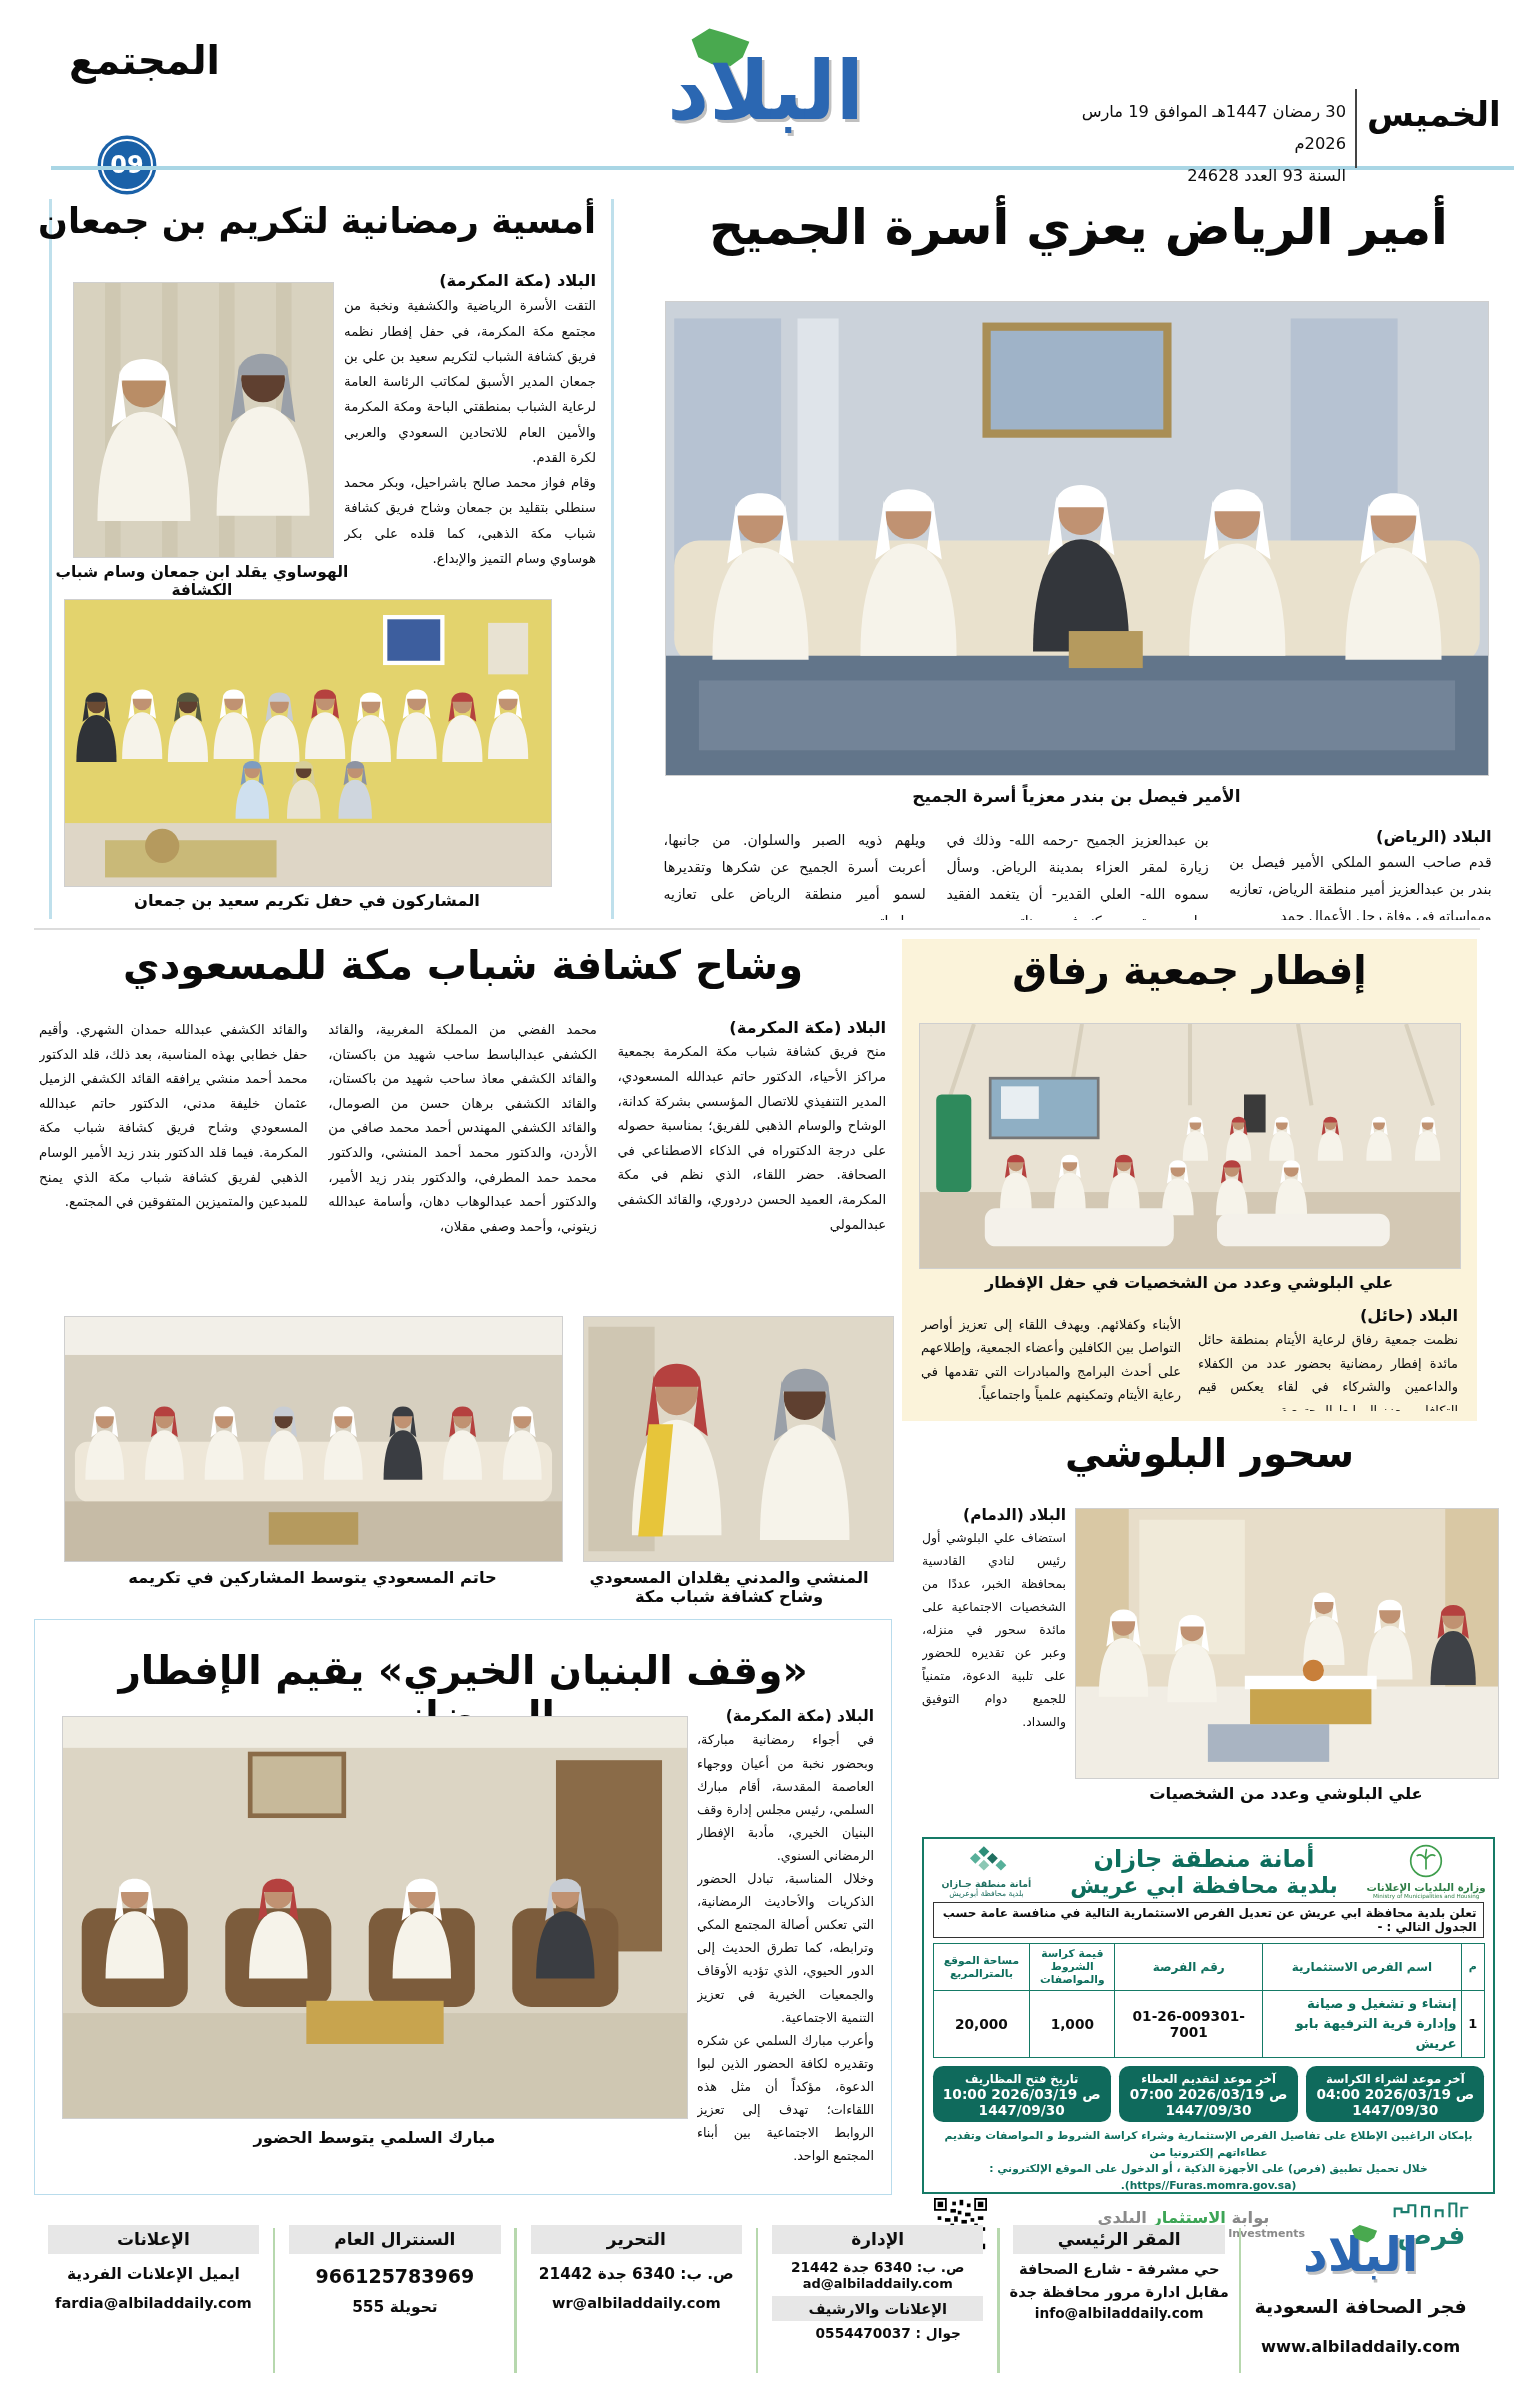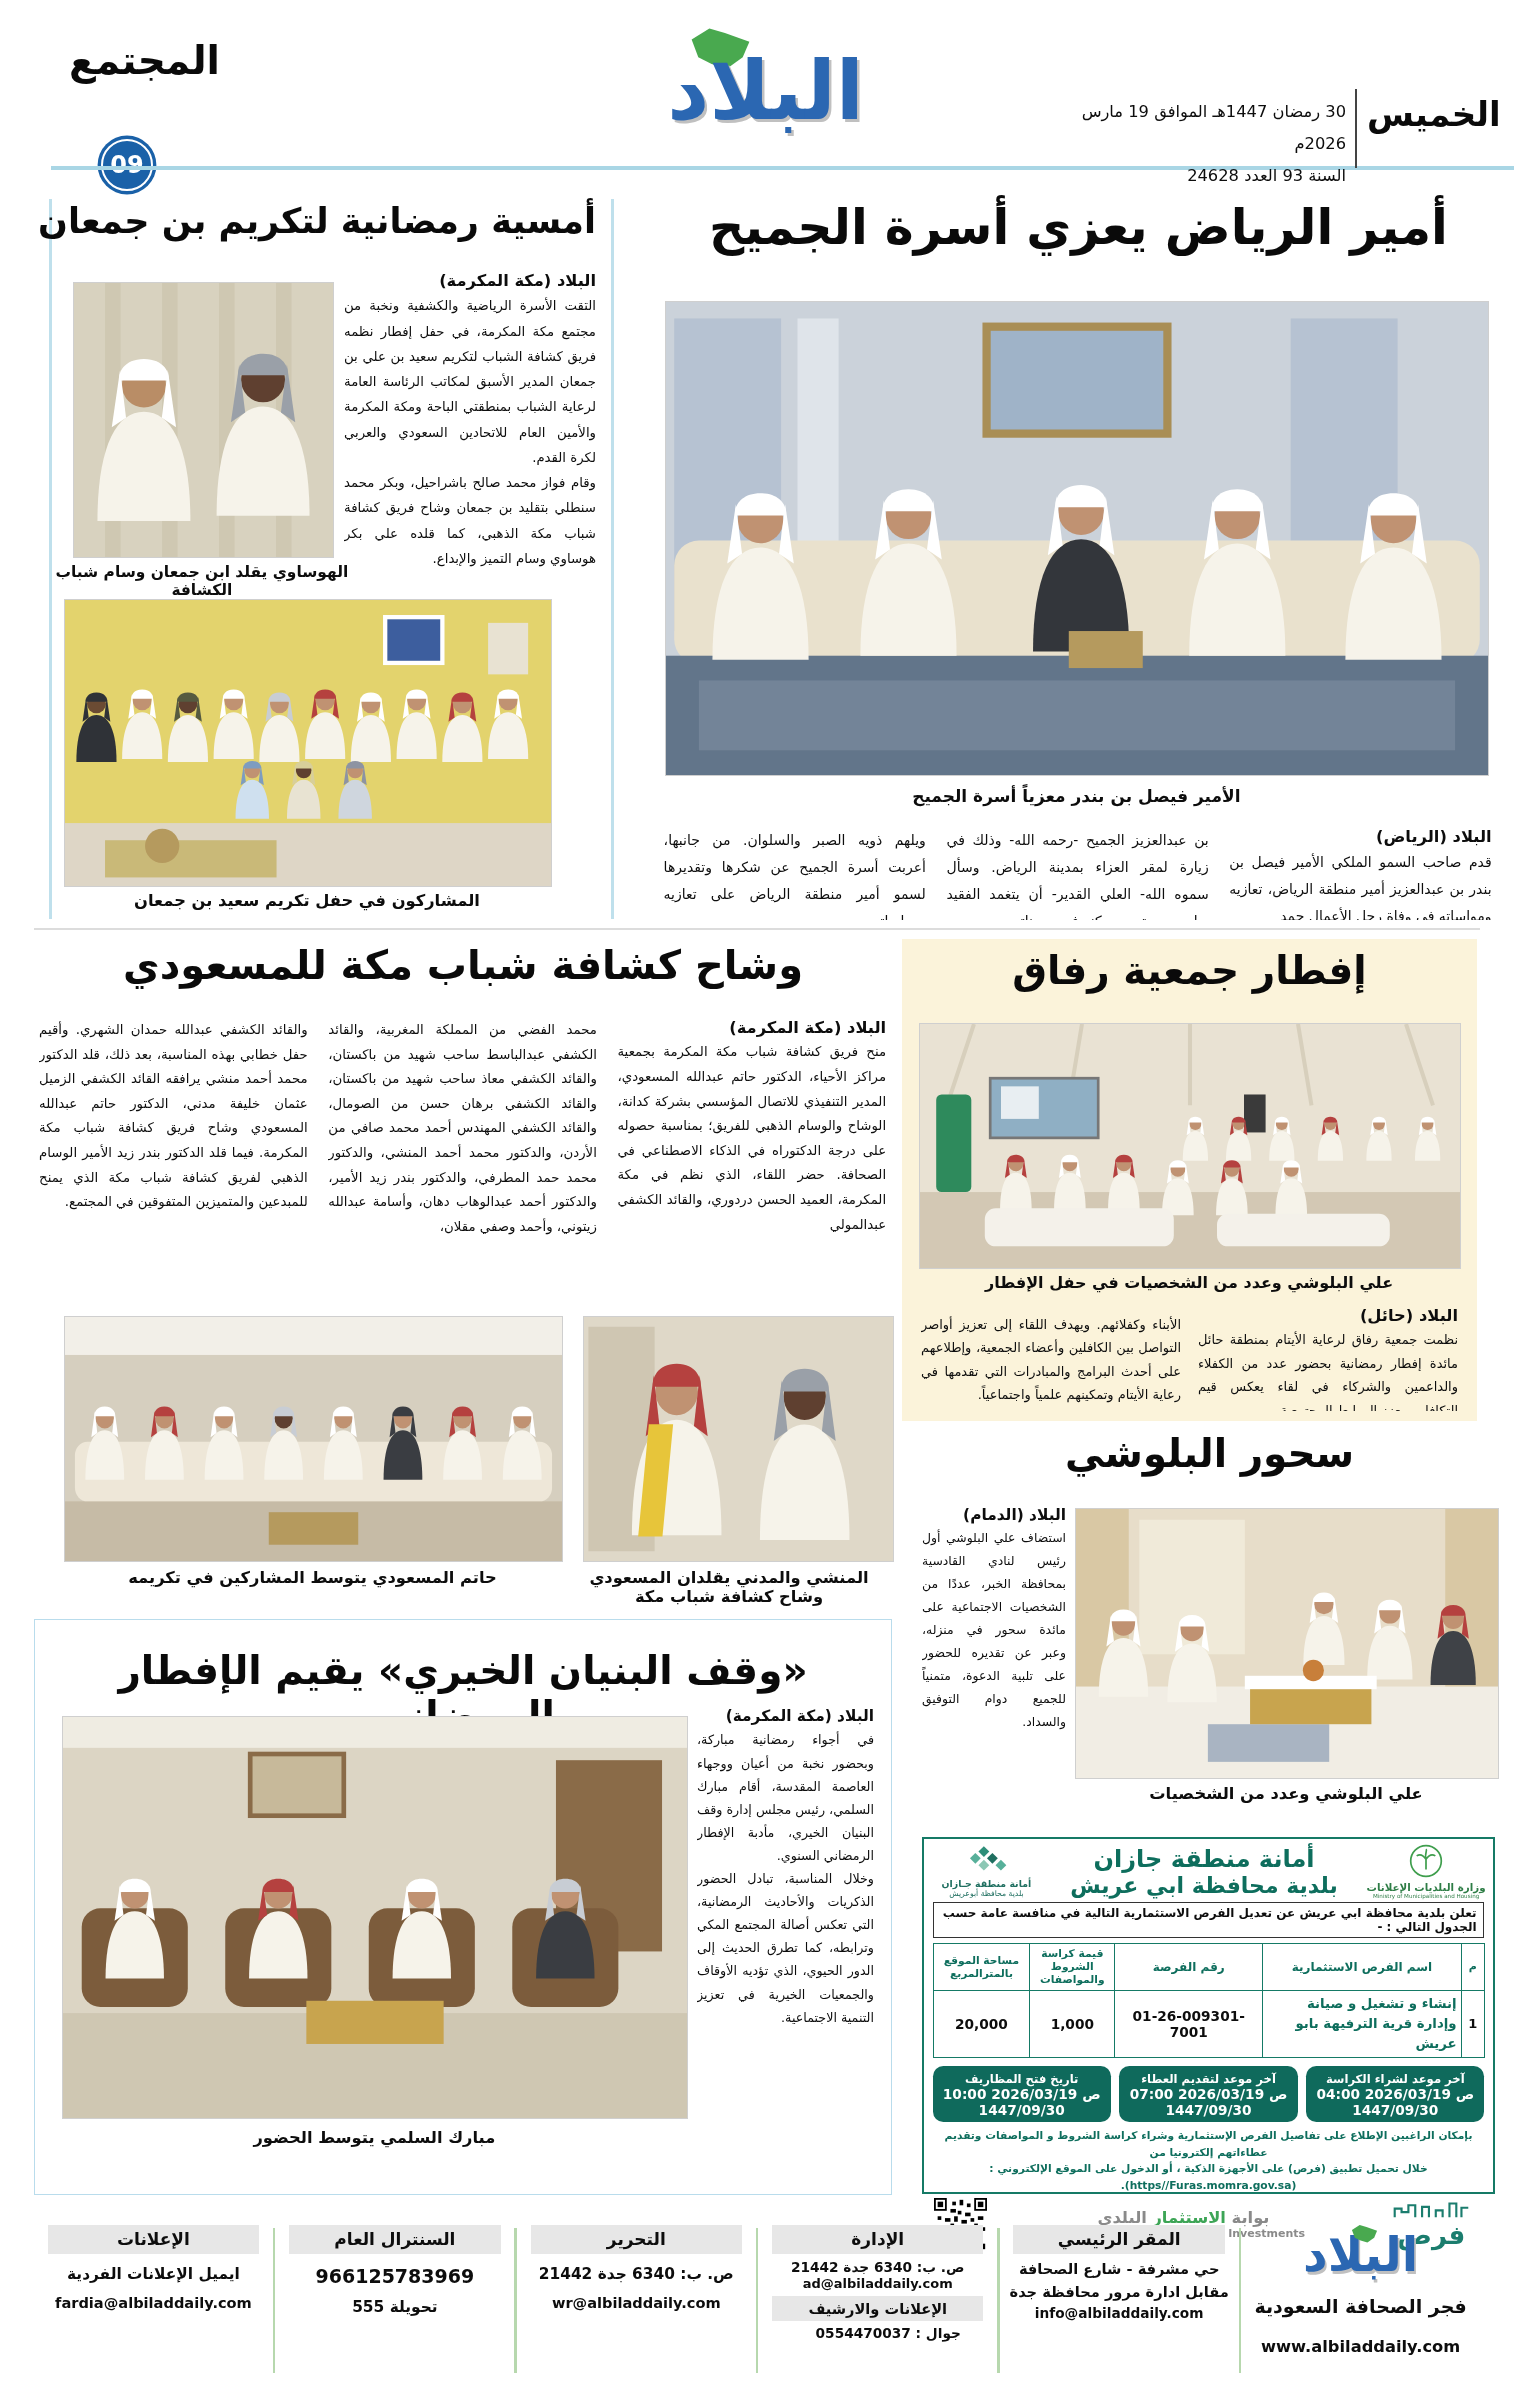--- a/index.html
+++ b/index.html
@@ -420,20 +420,21 @@
         <use href="#man" x="149" y="46" width="24" height="44" style="--b:#3a3d42;--scarf:#c8cdd4"></use>
         <rect x="78" y="92" width="44" height="14" fill="#c8a44e"></rect>
       </svg>
     </div>
     <div class="cap abs rtl" style="left:27.4px;top:508px;width:624px;">مبارك السلمي يتوسط الحضور</div>
 
     <div class="abs rtl" style="left:662px;top:87px;width:177px;height:473px;overflow:hidden;">
       <span class="byline" style="font-size:15.4px;">البلاد (مكة المكرمة)</span>
       <div class="bt" style="font-size:12.7px;line-height:1.82;">في أجواء رمضانية مباركة، وبحضور نخبة من أعيان ووجهاء العاصمة المقدسة، أقام مبارك السلمي، رئيس مجلس إدارة وقف البنيان الخيري، مأدبة الإفطار الرمضاني السنوي.</div>
       <div class="bt" style="font-size:12.7px;line-height:1.82;">وخلال المناسبة، تبادل الحضور الذكريات والأحاديث الرمضانية، التي تعكس أصالة المجتمع المكي وترابطه، كما تطرق الحديث إلى الدور الحيوي، الذي تؤديه الأوقاف والجمعيات الخيرية في تعزيز التنمية الاجتماعية.</div>
+      <div class="bt" style="font-size:12.7px;line-height:1.82;">وأعرب مبارك السلمي عن شكره وتقديره لكافة الحضور الذين لبوا الدعوة، مؤكداً أن مثل هذه اللقاءات؛ تهدف إلى تعزيز الروابط الاجتماعية بين أبناء المجتمع الواحد.</div>
     </div>
   </div>
 
   <div class="abs" id="footer" style="left:34px;top:2225px;width:1446px;height:151px;">
     <div class="fsec">
       <div class="fbar rtl">الإعلانات</div>
       <div class="fval">ايميل الإعلانات الفردية</div>
       <div class="fval lat">fardia@albiladdaily.com</div>
     </div>
     <div class="fdiv"></div>

